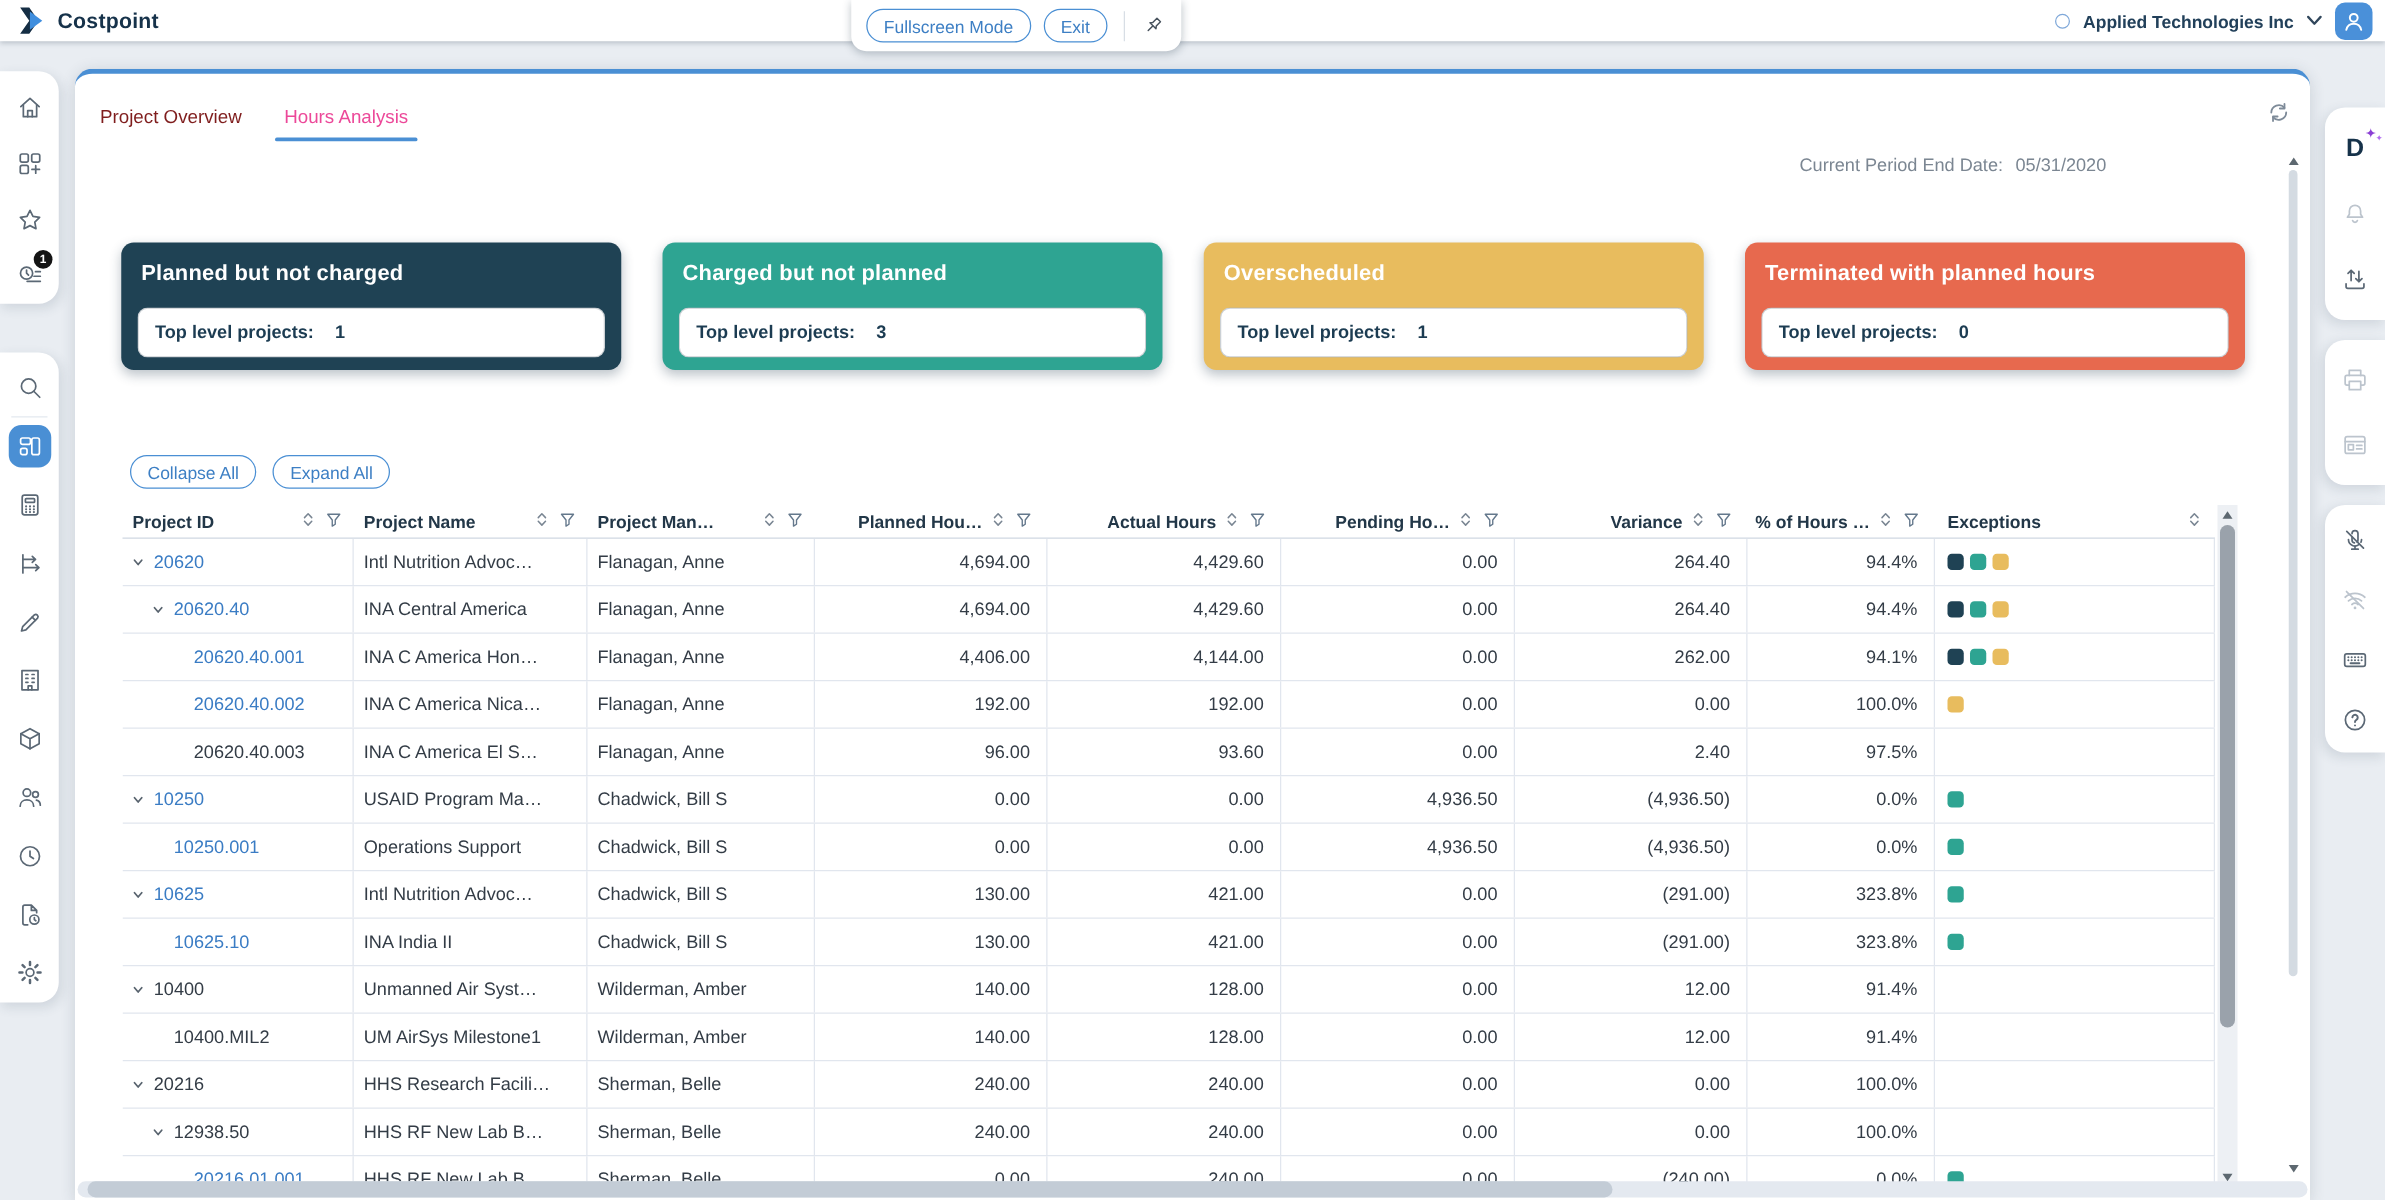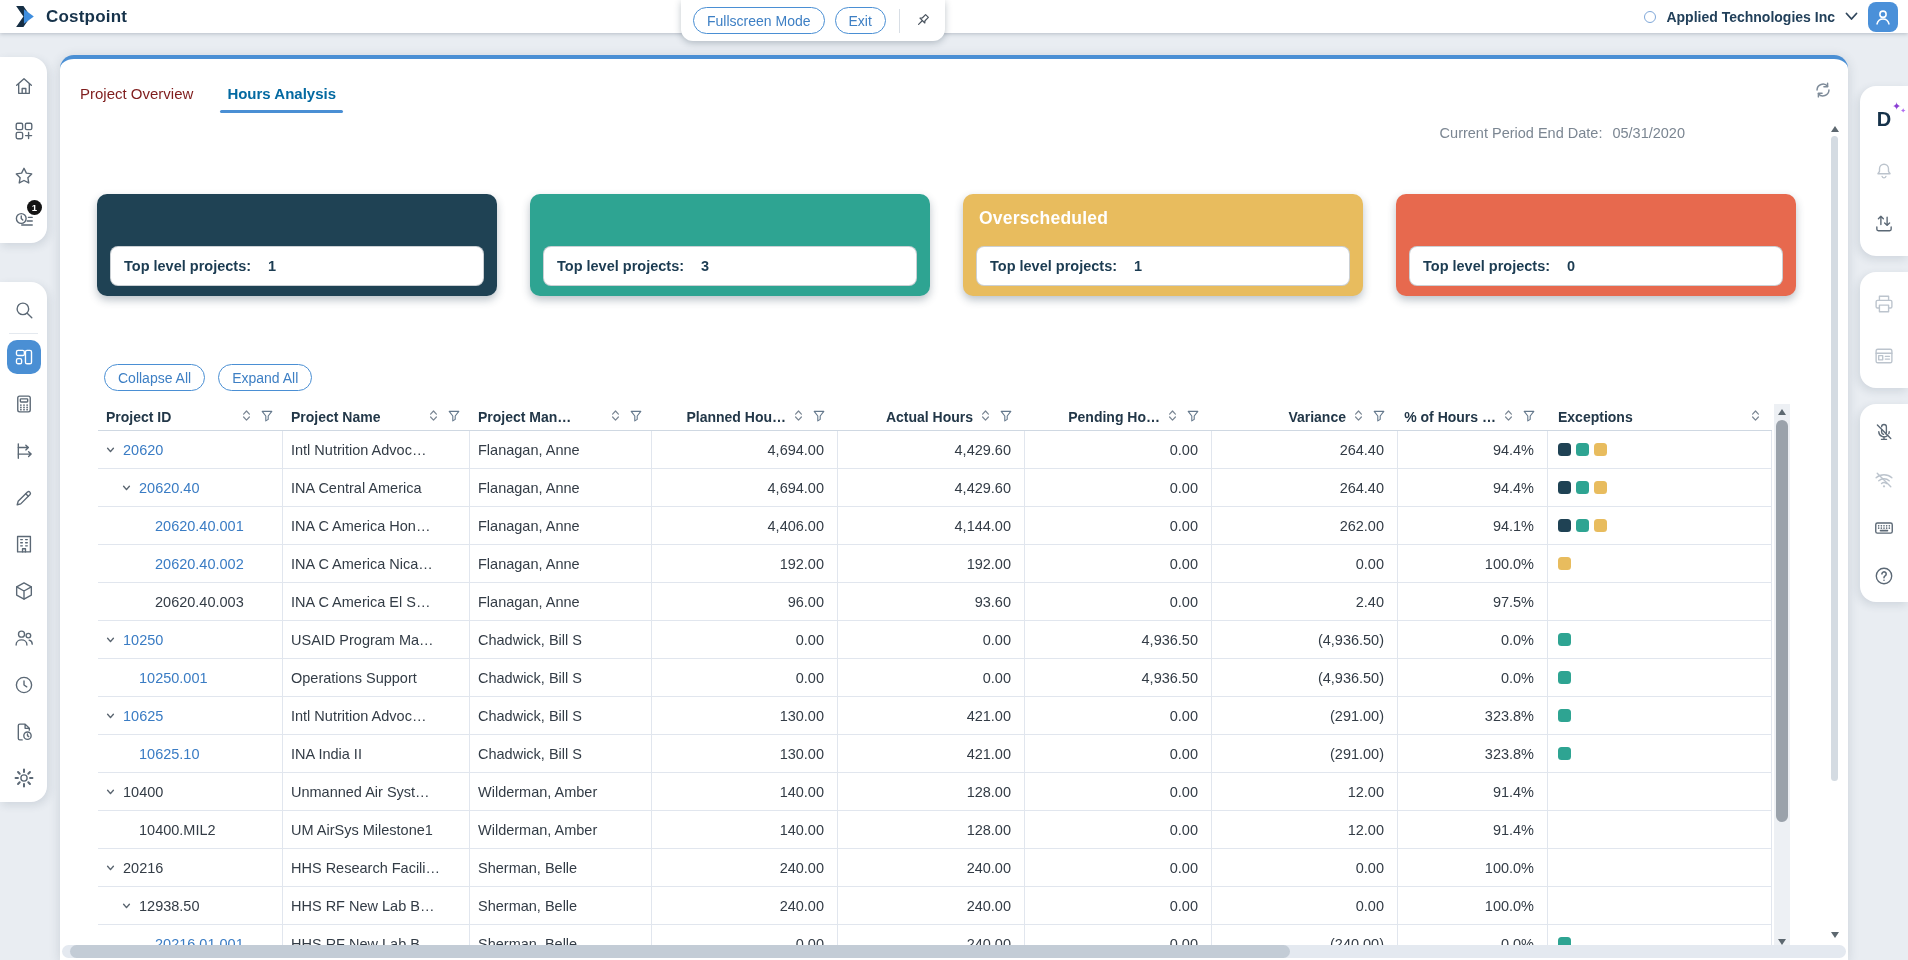--- a/index.html
+++ b/index.html
@@ -41,21 +41,21 @@
   .badge{position:absolute;top:2px;right:5px;width:15px;height:15px;border-radius:50%;background:#141414;color:#fff;font-size:9.5px;font-weight:700;display:flex;align-items:center;justify-content:center;z-index:2;}
   .dela-wrap{position:relative;}
   .dela-d{font-size:20px;font-weight:800;color:#16324a;}
   .sp1{position:absolute;top:-8px;right:-10px;color:#8b3fd4;font-size:11px;}
   .sp2{position:absolute;top:-1px;right:-15px;color:#b06ef0;font-size:7px;}
 
   
   .panel{position:absolute;left:60px;top:55px;width:1788px;height:905px;background:#fff;border-top:4px solid #4a8fd4;border-radius:14px 14px 0 0;box-shadow:0 2px 12px rgba(44,62,80,.16);z-index:1;}
   .tabs{position:absolute;left:20px;top:26px;display:flex;gap:34px;}
   .tab{font-size:15px;color:#7f1d1d;position:relative;padding-bottom:11px;cursor:pointer;}
-  .tab.active{color:#0369a1;font-weight:700;}
+  .tab.active{color:#ec4899;font-weight:400;}
   .tab.active::after{content:'';position:absolute;left:-7px;right:-7px;bottom:0;height:3.5px;background:#4a8fd4;border-radius:2px;}
   .refresh{position:absolute;left:1752px;top:20px;width:22px;height:22px;color:#7e8b99;cursor:pointer;}
   .period{position:absolute;right:163px;top:66px;font-size:14.5px;color:#7b8692;display:flex;gap:10px;white-space:nowrap;}
 
   
   .cards{position:absolute;left:37px;top:135px;display:flex;gap:33px;}
   .card{width:400px;height:102px;border-radius:10px;position:relative;box-shadow:0 4px 9px rgba(33,55,75,.30);color:#fff;}
   .card-title{padding:14px 16px 0;font-size:17.5px;font-weight:700;letter-spacing:.2px;}
   .card-inner{position:absolute;left:13px;right:13px;bottom:10px;height:40px;background:#fff;border-radius:8px;border:1px solid rgba(20,40,60,.22);display:flex;align-items:center;padding-left:13px;font-size:14.5px;color:#1c3c52;font-weight:700;}
   .card-val{margin-left:17px;}
@@ -371,39 +371,42 @@
           <path d="M7 19.5 V15.5 H11"></path>
       </svg>
     </span>
     <div class="period">
       <span>Current Period End Date:</span>
       <span class="period-val">05/31/2020</span>
     </div>
 
     <div class="cards" id="cards">
         <div class="card" style="background: rgb(31, 66, 84);">
+          <div class="card-title">Planned but not charged</div>
           <div class="card-inner">
             <span class="card-lab">Top level projects:</span>
             <span class="card-val">1</span>
           </div>
         </div>
         <div class="card" style="background: rgb(46, 164, 146);">
+          <div class="card-title">Charged but not planned</div>
           <div class="card-inner">
             <span class="card-lab">Top level projects:</span>
             <span class="card-val">3</span>
           </div>
         </div>
         <div class="card" style="background: rgb(232, 188, 94);">
           <div class="card-title">Overscheduled</div>
           <div class="card-inner">
             <span class="card-lab">Top level projects:</span>
             <span class="card-val">1</span>
           </div>
         </div>
         <div class="card" style="background: rgb(231, 105, 78);">
+          <div class="card-title">Terminated with planned hours</div>
           <div class="card-inner">
             <span class="card-lab">Top level projects:</span>
             <span class="card-val">0</span>
           </div>
         </div>
       </div>
 
     <div class="tree-actions">
       <button class="pill-btn">Collapse All</button>
       <button class="pill-btn">Expand All</button>

